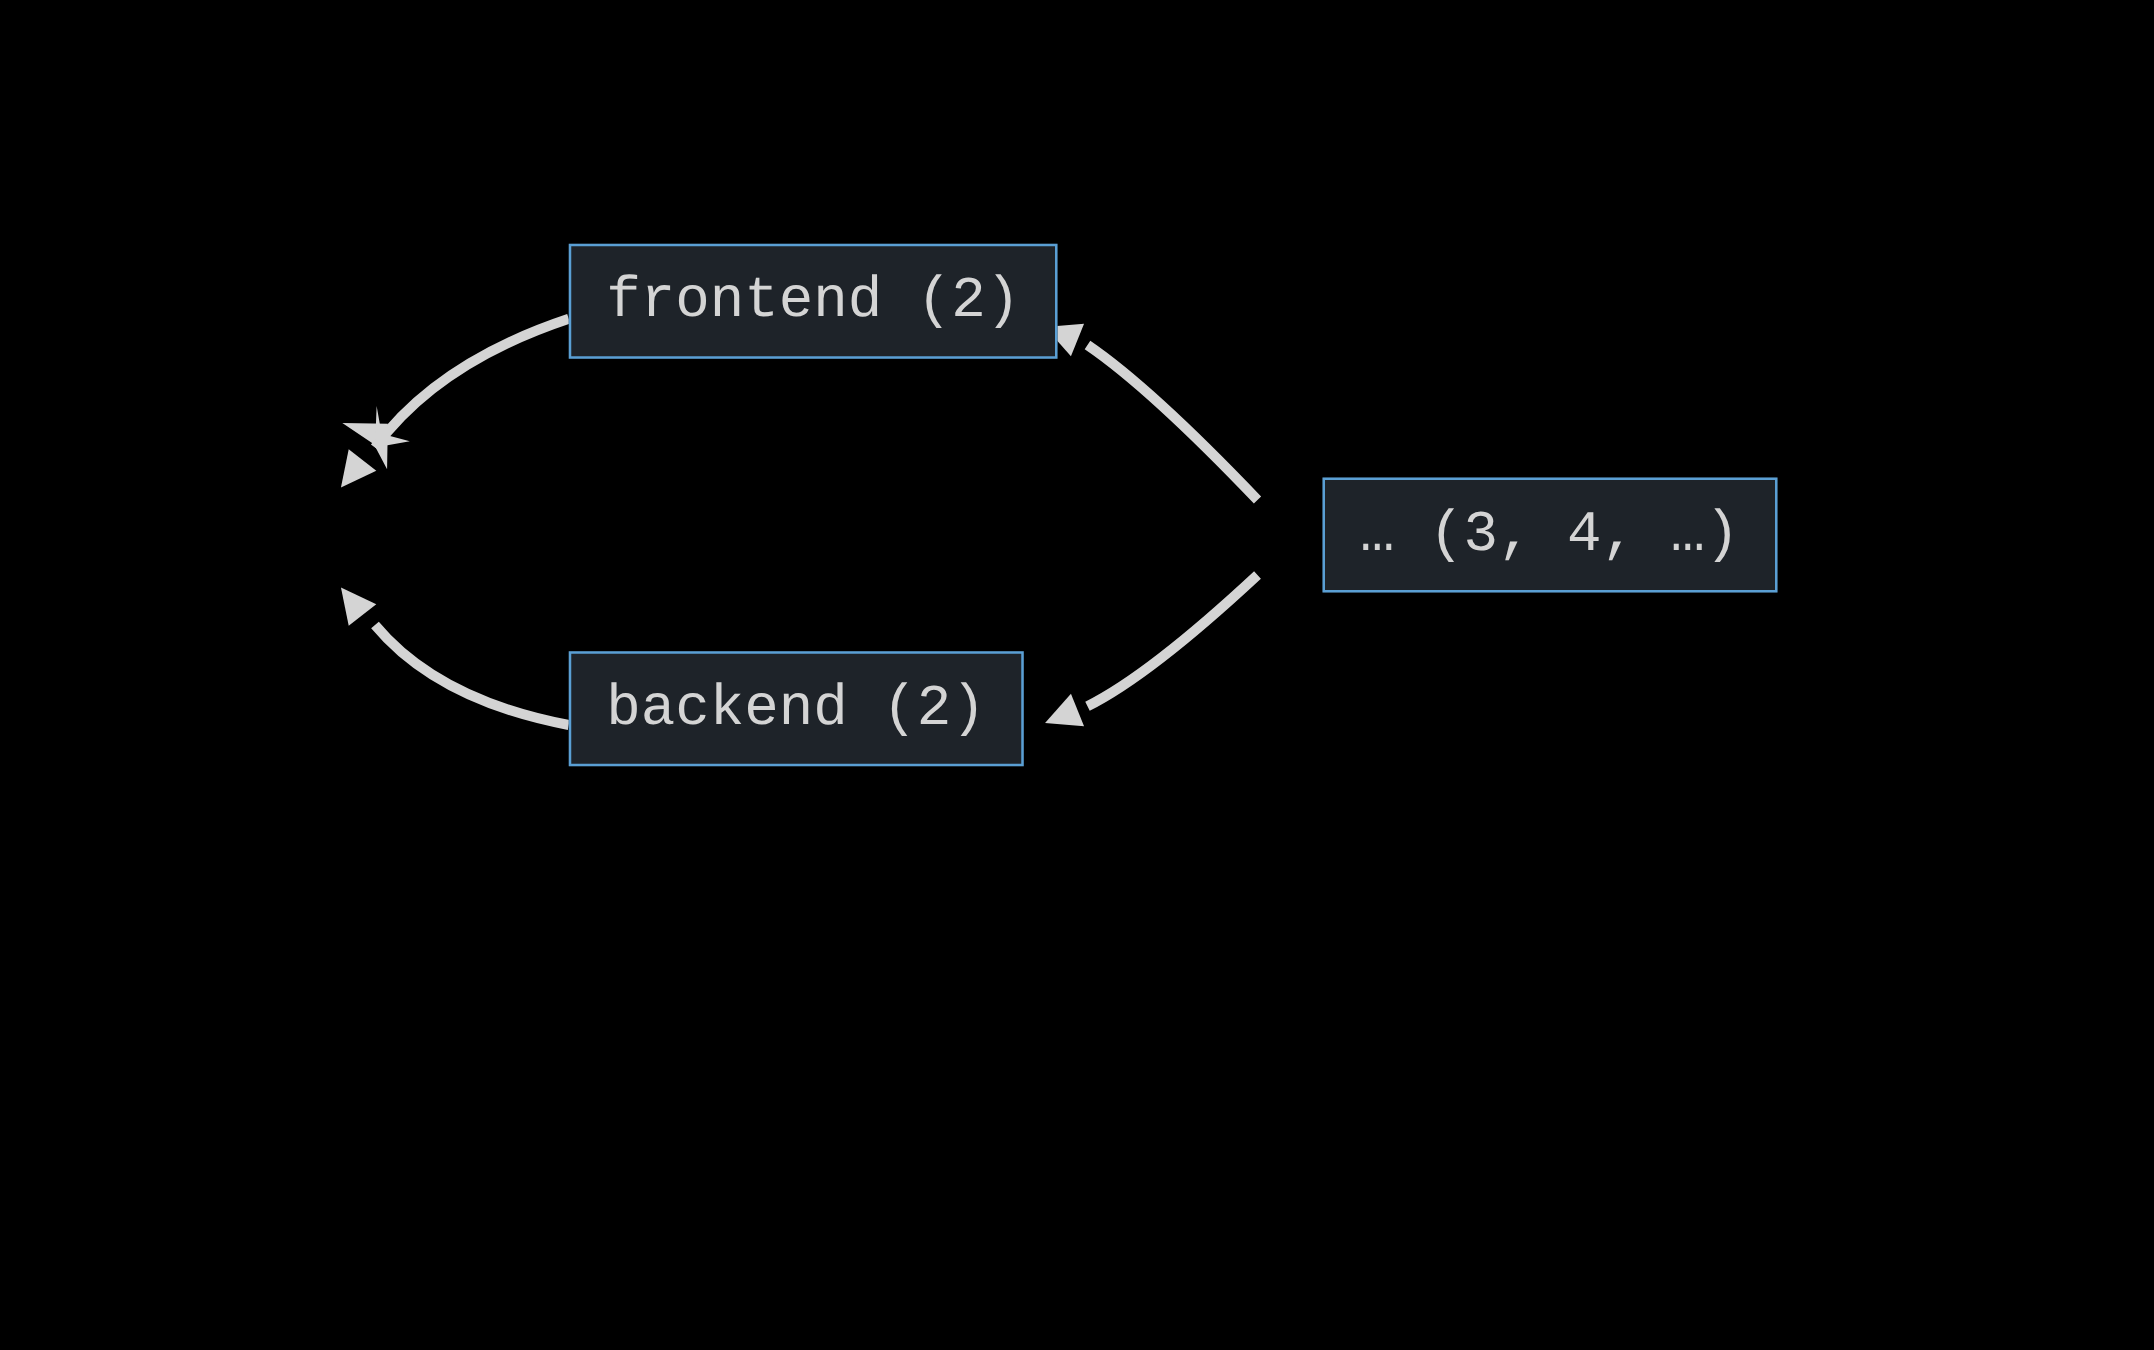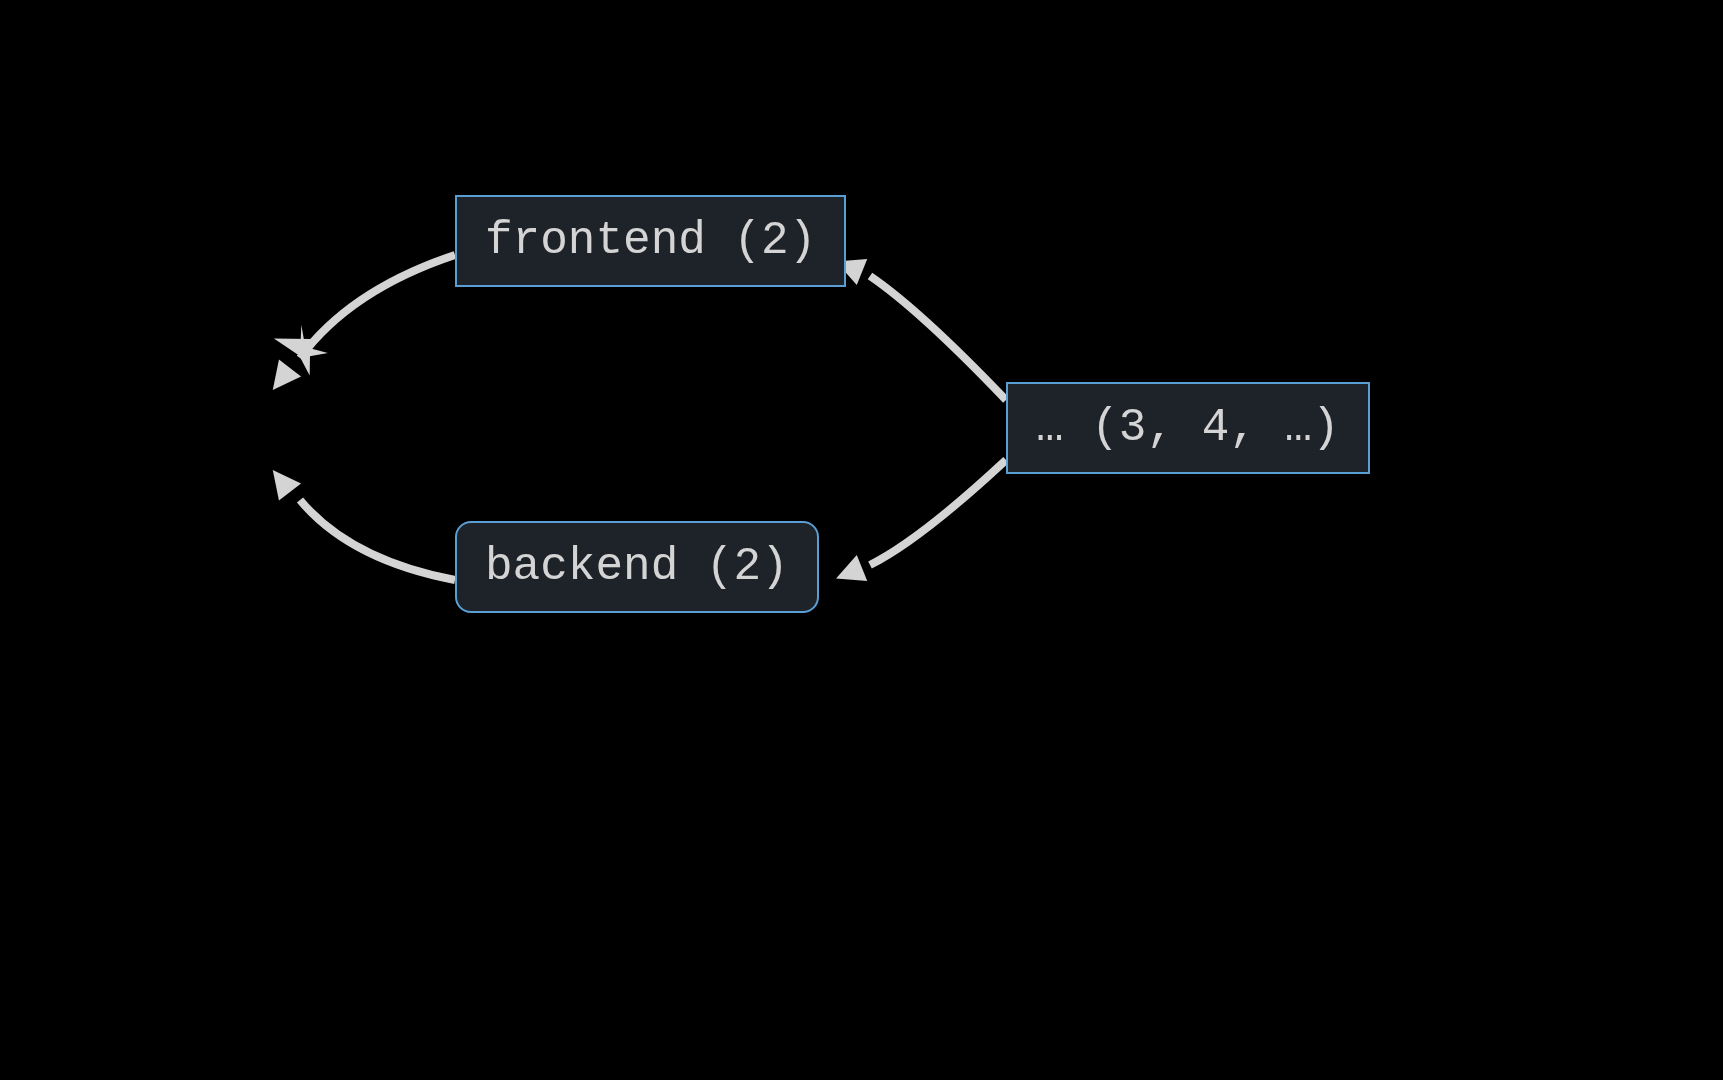--- a/index.html
+++ b/index.html
@@ -77,21 +77,21 @@
     <polygon class="arrow-head" points="0,-14 28,0 0,14" transform="translate(862 272) rotate(-158)"></polygon>
 
     <polygon class="arrow-head" points="0,-14 28,0 0,14" transform="translate(862 568) rotate(158)"></polygon>
   </svg>
 
 
   <div class="node" style="left:455px; top:195px;">
     <span>frontend (2)</span>
   </div>
 
-  <div class="node" style="left:455px; top:521px;border-radius:16px;">
+  <div class="node" style="left:455px; top:521px;">
     <span>backend (2)</span>
   </div>
 
-  <div class="node" style="left:1006px; top:382px;">
+  <div class="node" style="left:1058px; top:382px;">
     <span>… (3, 4, …)</span>
   </div>
 
 </div>
 
 </body></html>

